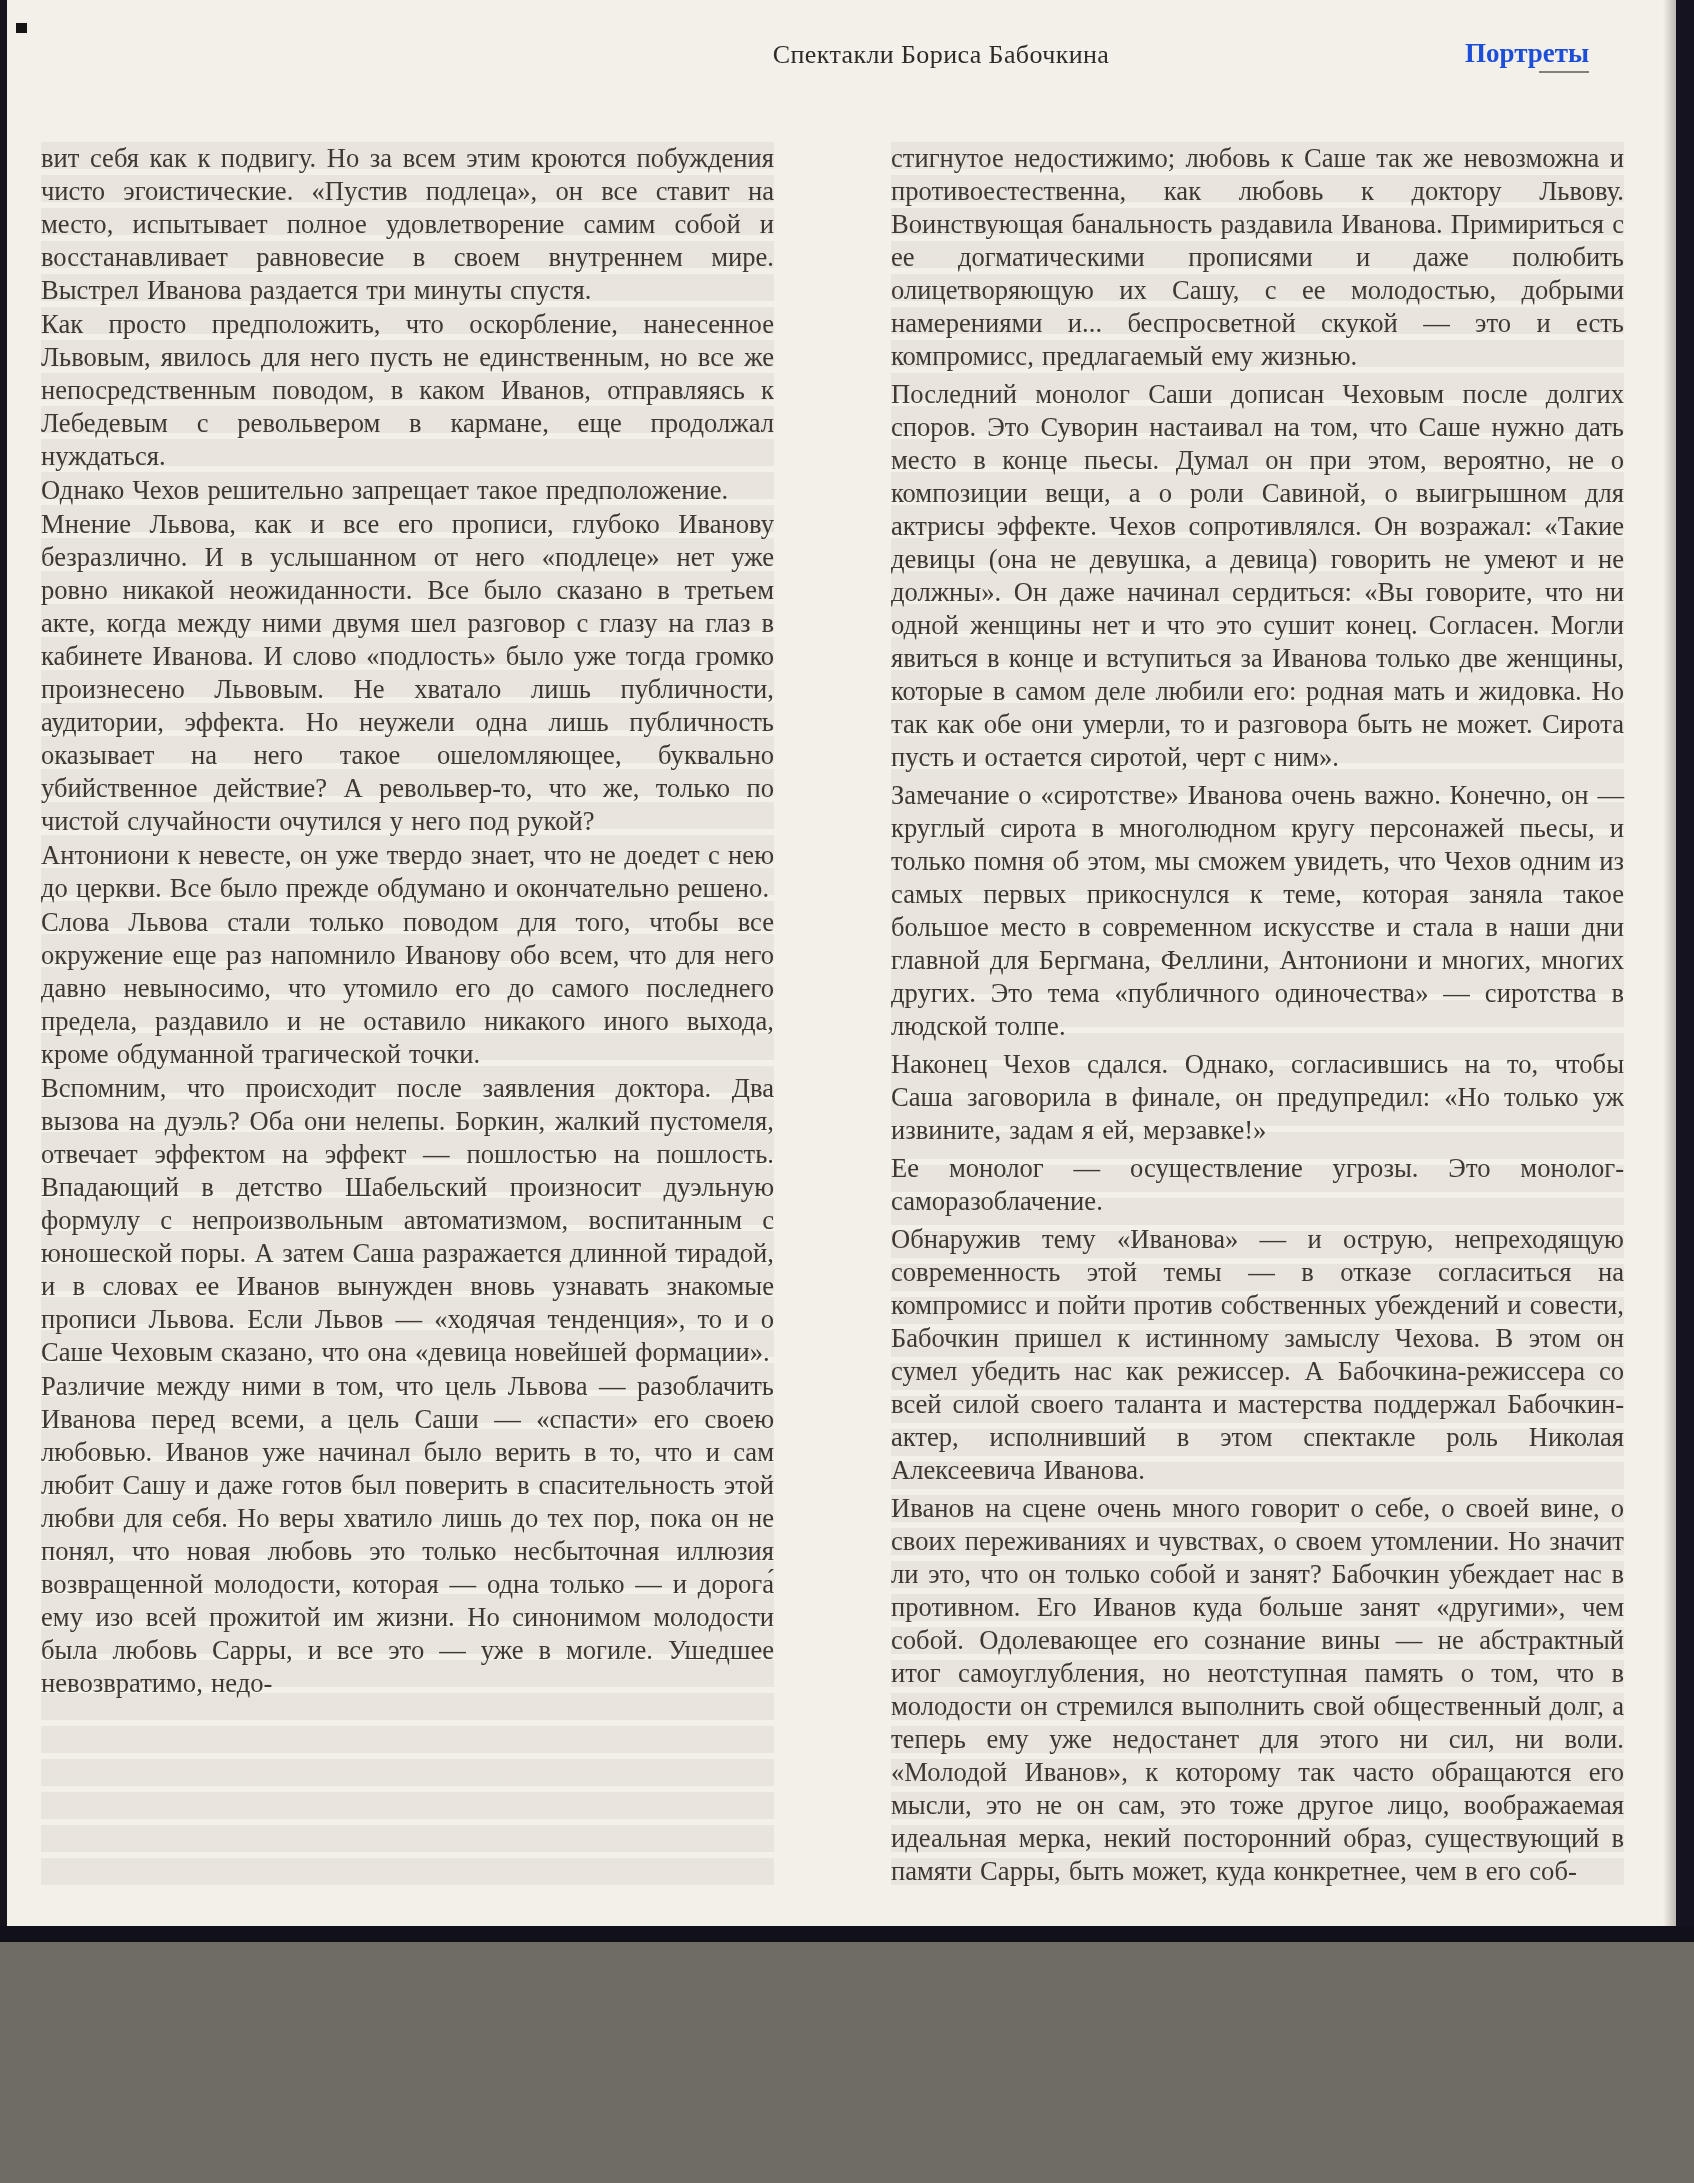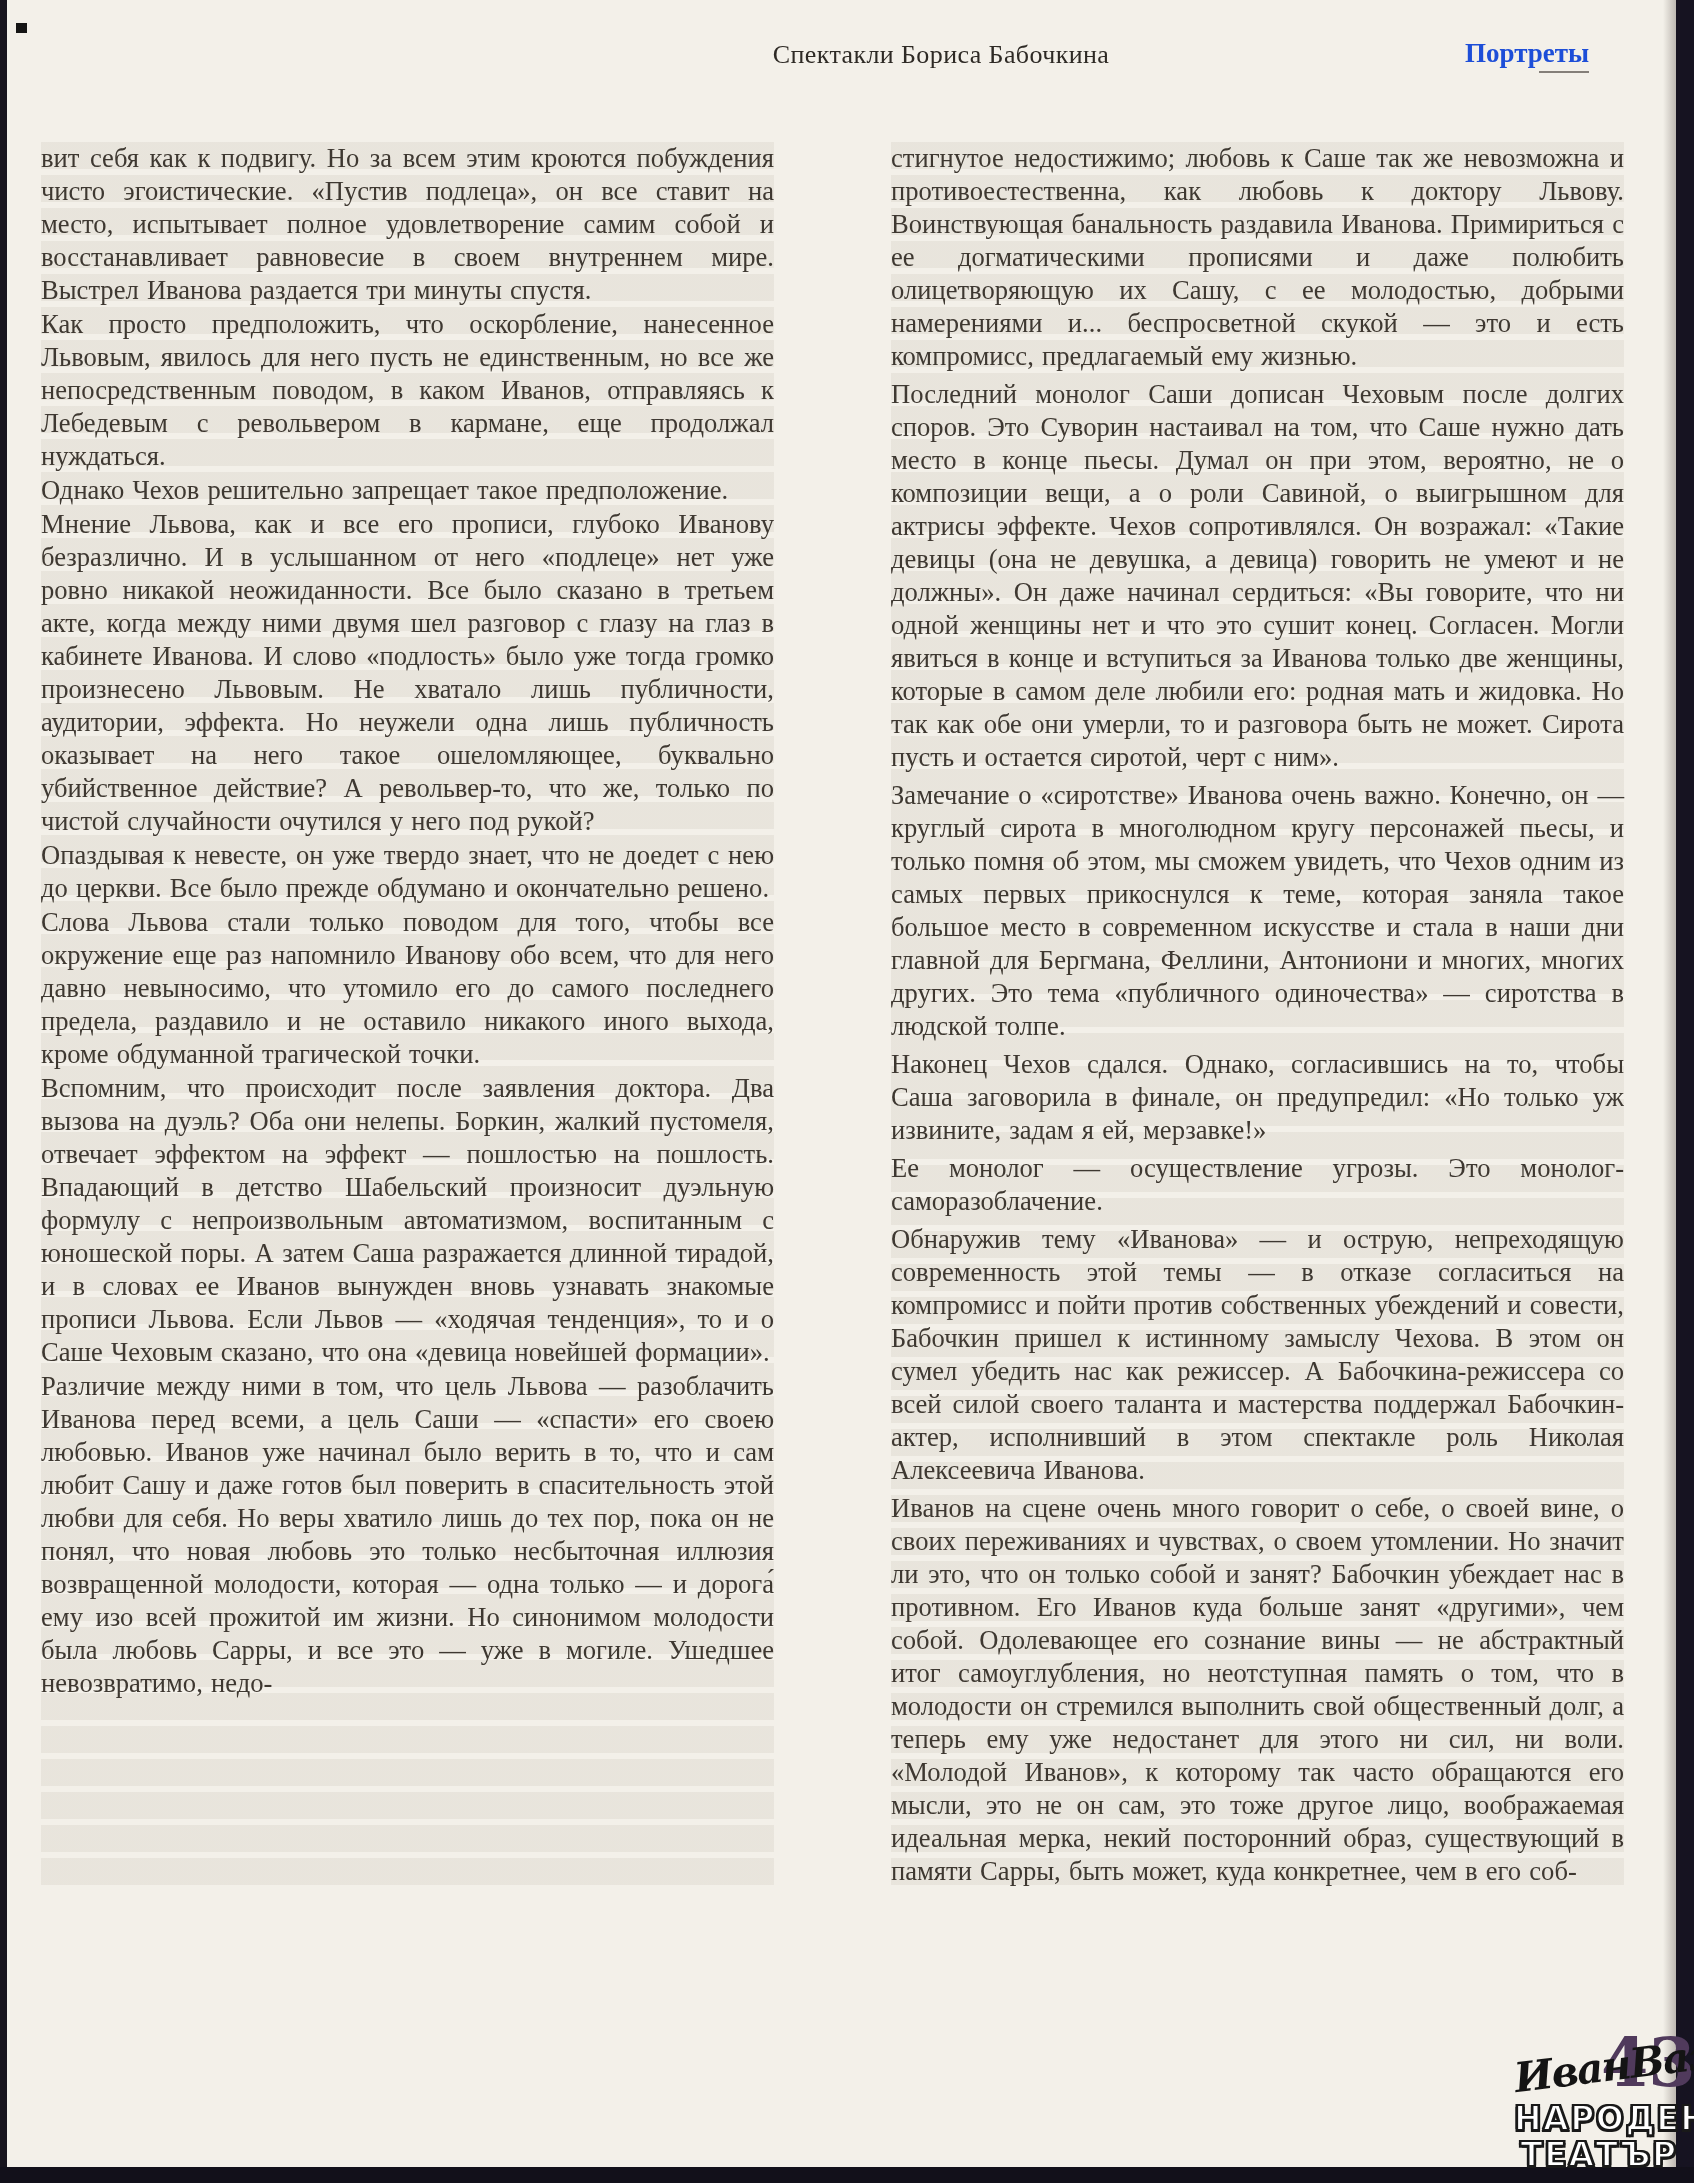--- a/index.html
+++ b/index.html
@@ -1,18 +1,18 @@
 <!DOCTYPE html>
 <html lang="ru" style="font-size:11.8px"><head>
 <meta charset="utf-8">
 <style>
   html,body { margin:0; padding:0; background:#6f6c66; }
   .page {
     position:relative;
-    width:1695px; height:2183px;
+    width:1695px; height:1942px;
     background:#f3f0e9;
     overflow:hidden;
     font-family:"Liberation Serif", serif;
     color:#3e3831;
   }
   
   .edge-left  { position:absolute; left:0; top:0; width:7.4px; height:100%; background:#17141d; }
   .edge-right { position:absolute; right:0; top:0; width:19px; height:100%; background:#161321; }
   .edge-right-shadow { position:absolute; right:19px; top:0; width:13.3px; height:100%;
     background:linear-gradient(to right, rgba(120,110,100,0), rgba(90,80,75,0.35)); }
@@ -95,21 +95,21 @@
   <div class="header-title">Спектакли Бориса Бабочкина</div>
 
   <div class="header-section">Портреты</div>
 
   <div class="columns">
     <div class="col col-left">
         <p>вит себя как к подвигу. Но за всем этим кроются побуждения чисто эгоистические. «Пустив подлеца», он все ставит на место, испытывает полное удовлетворение самим собой и восстанавливает равновесие в своем внутреннем мире. Выстрел Иванова раздается три минуты спустя.</p>
         <p>Как просто предположить, что оскорбление, нанесенное Львовым, явилось для него пусть не единственным, но все же непосредственным поводом, в каком Иванов, отправляясь к Лебедевым с револьвером в кармане, еще продолжал нуждаться.</p>
         <p>Однако Чехов решительно запрещает такое предположение.</p>
         <p>Мнение Львова, как и все его прописи, глубоко Иванову безразлично. И в услышанном от него «подлеце» нет уже ровно никакой неожиданности. Все было сказано в третьем акте, когда между ними двумя шел разговор с глазу на глаз в кабинете Иванова. И слово «подлость» было уже тогда громко произнесено Львовым. Не хватало лишь публичности, аудитории, эффекта. Но неужели одна лишь публичность оказывает на него такое ошеломляющее, буквально убийственное действие? А револьвер-то, что же, только по чистой случайности очутился у него под рукой?</p>
-        <p>Опаздывая к невесте, он уже твердо знает, что не доедет с нею до церкви. Все было прежде обдумано и окончательно решено.</p>
+        <p>Антониони к невесте, он уже твердо знает, что не доедет с нею до церкви. Все было прежде обдумано и окончательно решено.</p>
         <p>Слова Львова стали только поводом для того, чтобы все окружение еще раз напомнило Иванову обо всем, что для него давно невыносимо, что утомило его до самого последнего предела, раздавило и не оставило никакого иного выхода, кроме обдуманной трагической точки.</p>
         <p>Вспомним, что происходит после заявления доктора. Два вызова на дуэль? Оба они нелепы. Боркин, жалкий пустомеля, отвечает эффектом на эффект — пошлостью на пошлость. Впадающий в детство Шабельский произносит дуэльную формулу с непроизвольным автоматизмом, воспитанным с юношеской поры. А затем Саша разражается длинной тирадой, и в словах ее Иванов вынужден вновь узнавать знакомые прописи Львова. Если Львов — «ходячая тенденция», то и о Саше Чеховым сказано, что она «девица новейшей формации».</p>
         <p>Различие между ними в том, что цель Львова — разоблачить Иванова перед всеми, а цель Саши — «спасти» его своею любовью. Иванов уже начинал было верить в то, что и сам любит Сашу и даже готов был поверить в спасительность этой любви для себя. Но веры хватило лишь до тех пор, пока он не понял, что новая любовь это только несбыточная иллюзия возвращенной молодости, которая — одна только — и дорога́ ему изо всей прожитой им жизни. Но синонимом молодости была любовь Сарры, и все это — уже в могиле. Ушедшее невозвратимо, недо-</p>
       </div>
     <div class="col col-right">
         <p>стигнутое недостижимо; любовь к Саше так же невозможна и противоестественна, как любовь к доктору Львову. Воинствующая банальность раздавила Иванова. Примириться с ее догматическими прописями и даже полюбить олицетворяющую их Сашу, с ее молодостью, добрыми намерениями и... беспросветной скукой — это и есть компромисс, предлагаемый ему жизнью.</p>
         <p>Последний монолог Саши дописан Чеховым после долгих споров. Это Суворин настаивал на том, что Саше нужно дать место в конце пьесы. Думал он при этом, вероятно, не о композиции вещи, а о роли Савиной, о выигрышном для актрисы эффекте. Чехов сопротивлялся. Он возражал: «Такие девицы (она не девушка, а девица) говорить не умеют и не должны». Он даже начинал сердиться: «Вы говорите, что ни одной женщины нет и что это сушит конец. Согласен. Могли явиться в конце и вступиться за Иванова только две женщины, которые в самом деле любили его: родная мать и жидовка. Но так как обе они умерли, то и разговора быть не может. Сирота пусть и остается сиротой, черт с ним».</p>
         <p>Замечание о «сиротстве» Иванова очень важно. Конечно, он — круглый сирота в многолюдном кругу персонажей пьесы, и только помня об этом, мы сможем увидеть, что Чехов одним из самых первых прикоснулся к теме, которая заняла такое большое место в современном искусстве и стала в наши дни главной для Бергмана, Феллини, Антониони и многих, многих других. Это тема «публичного одиночества» — сиротства в людской толпе.</p>
         <p>Наконец Чехов сдался. Однако, согласившись на то, чтобы Саша заговорила в финале, он предупредил: «Но только уж извините, задам я ей, мерзавке!»</p>
         <p>Ее монолог — осуществление угрозы. Это монолог-саморазоблачение.</p>

